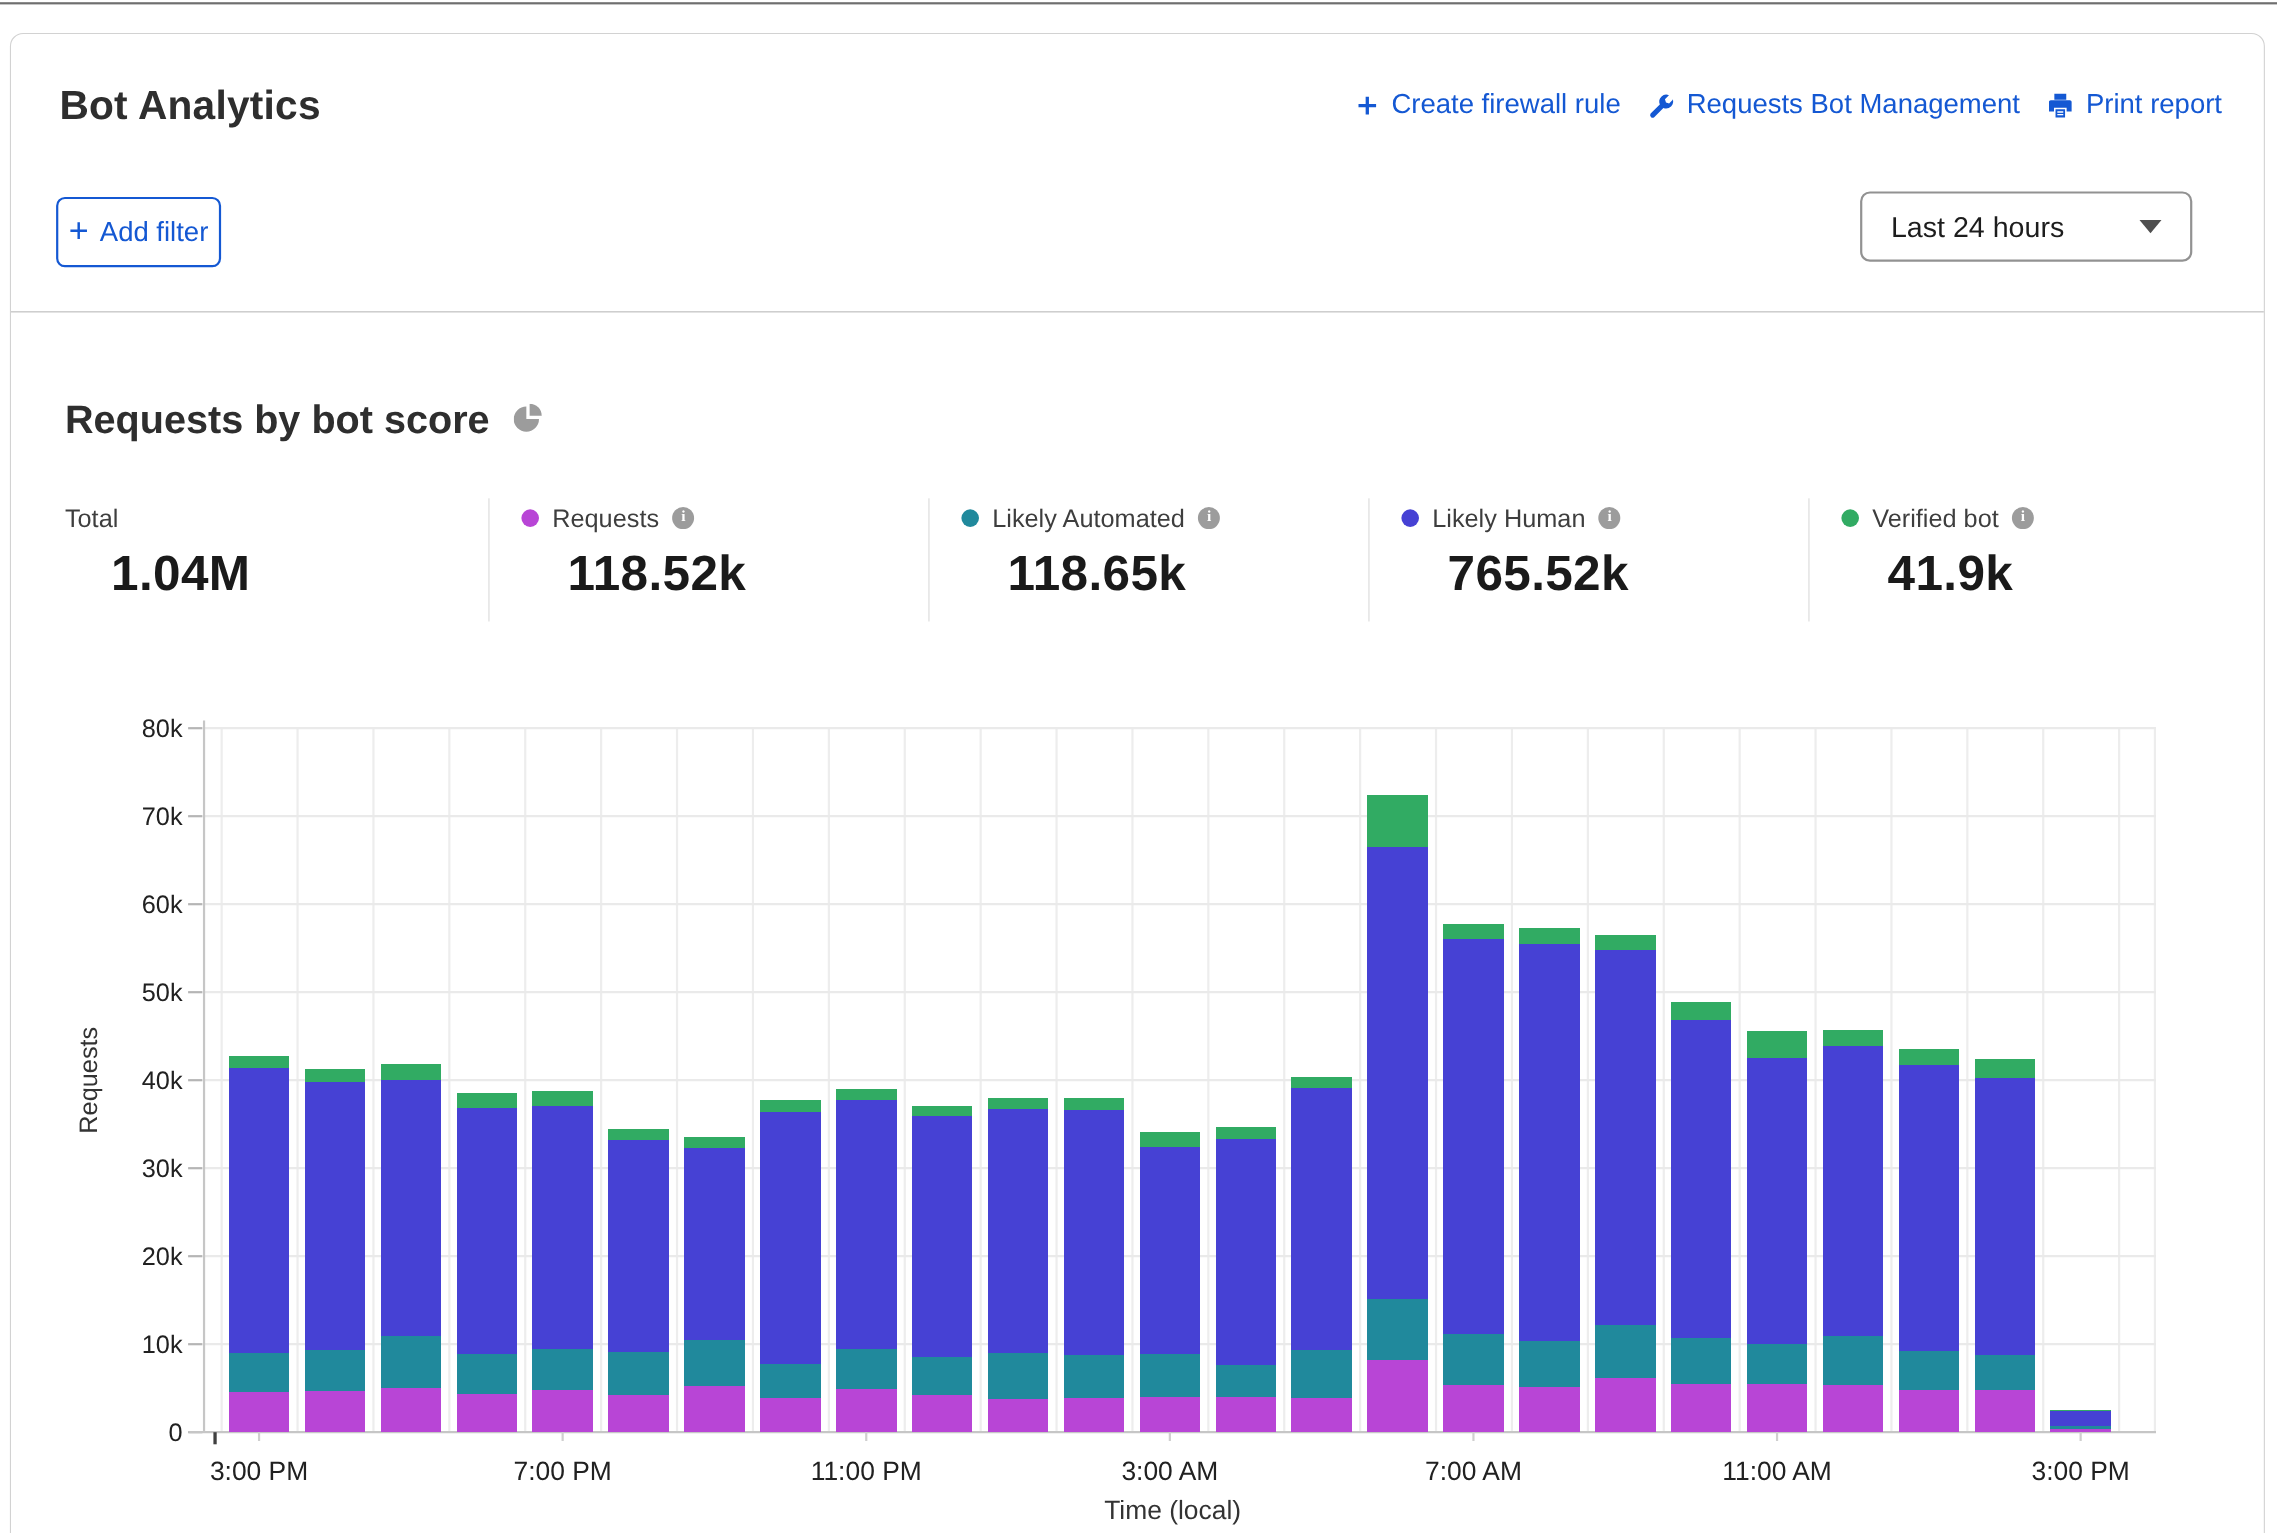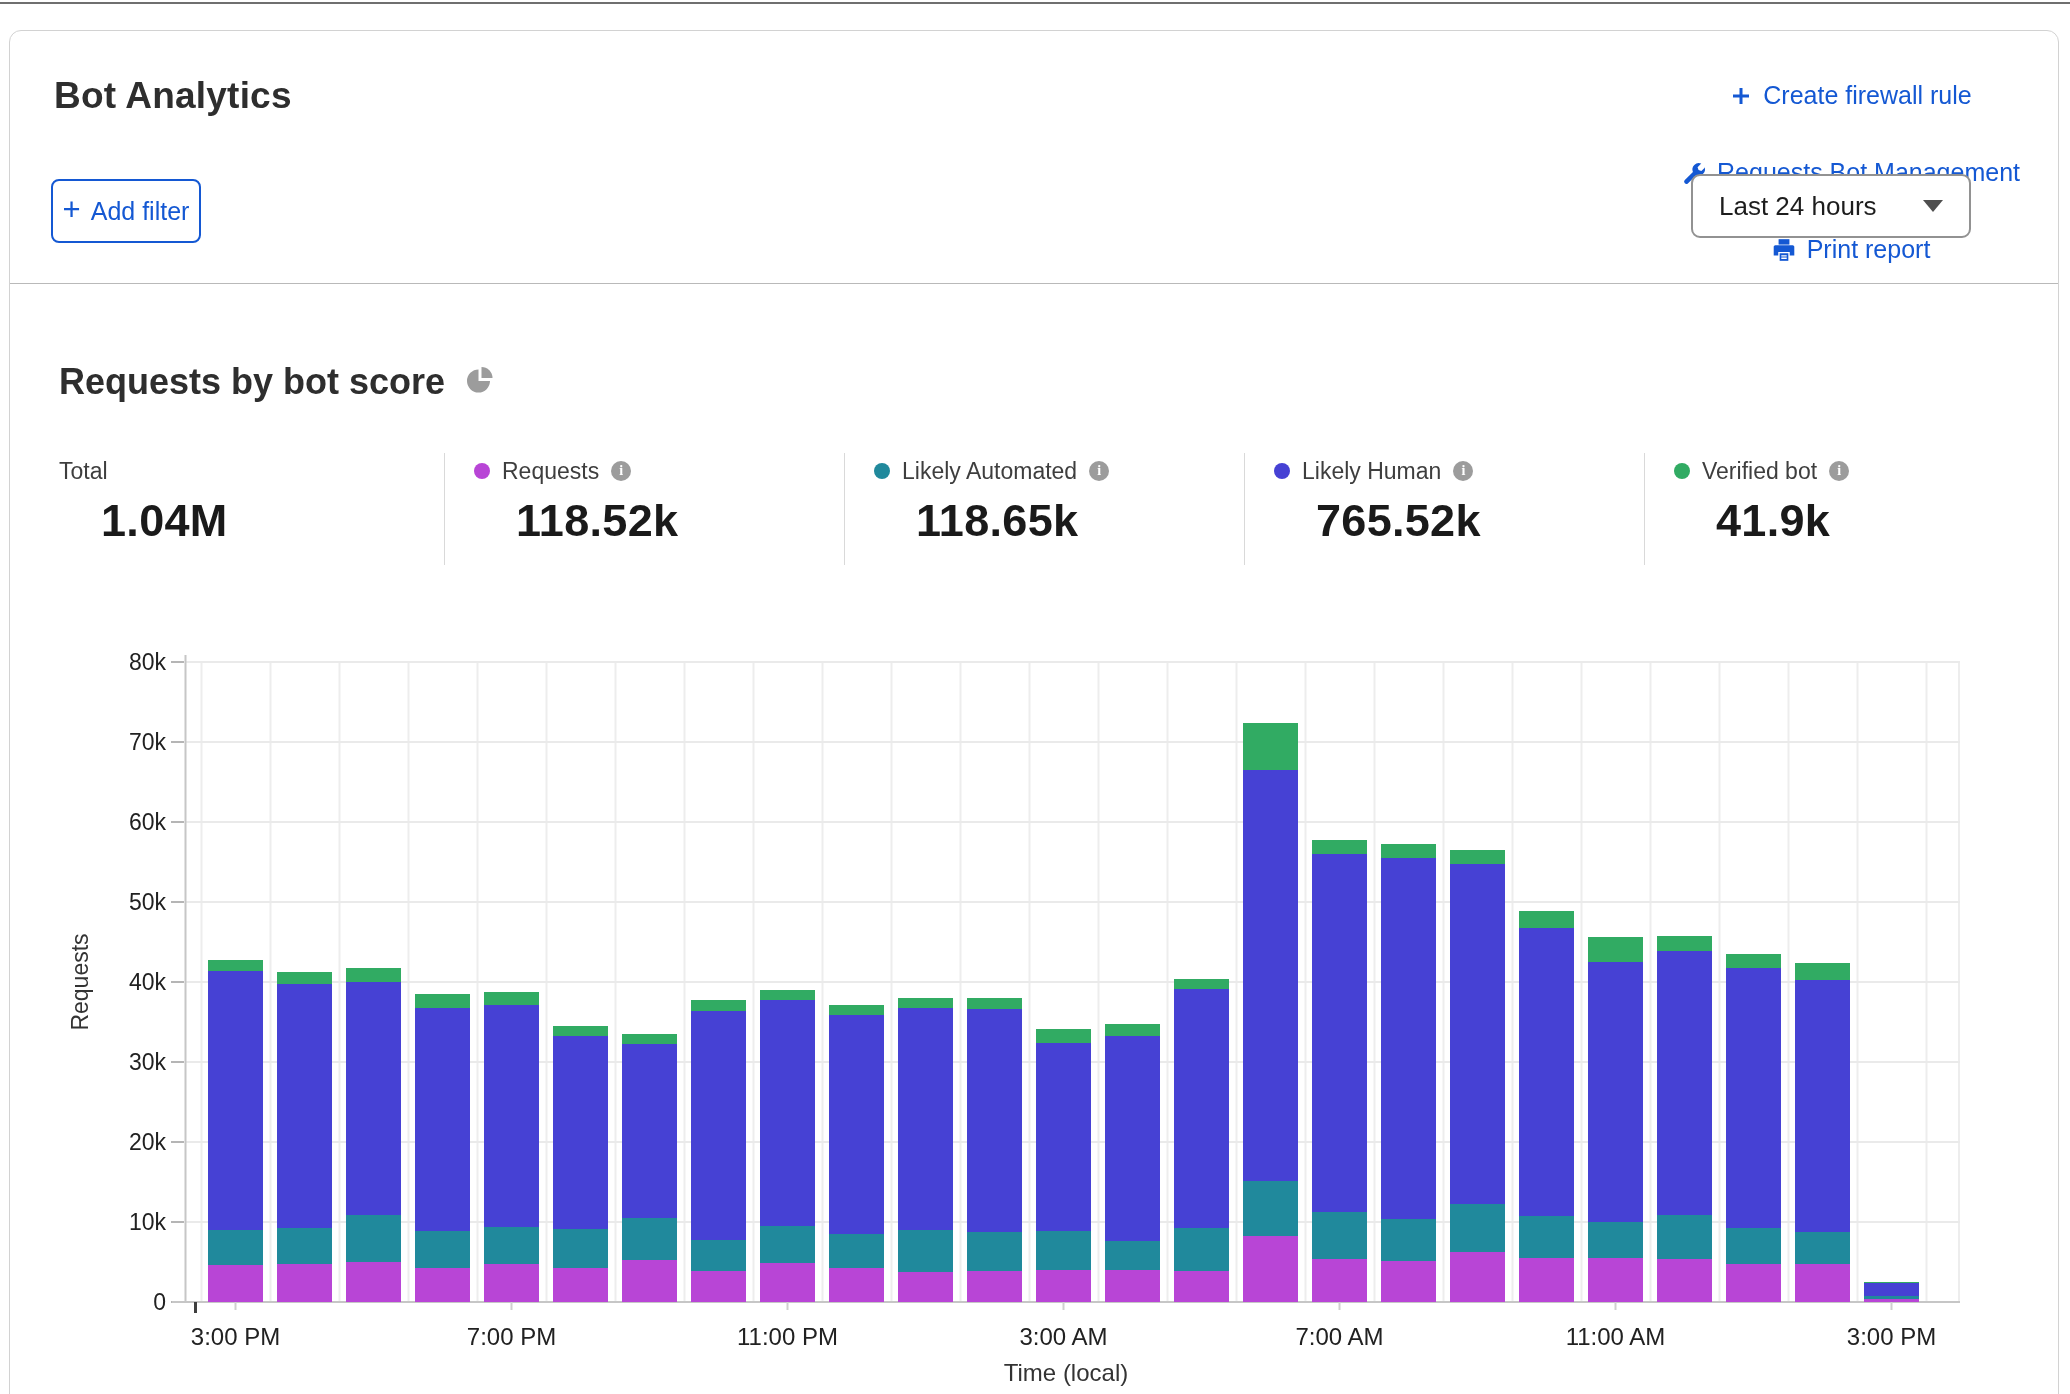--- a/index.html
+++ b/index.html
@@ -9,32 +9,32 @@
     -webkit-font-smoothing:antialiased;
   }
   .top-line{position:absolute;top:2px;left:0;width:100%;height:2px;background:#6f6f6f;}
   .card{
     position:absolute;left:9px;top:30px;width:2050px;height:1400px;
     border:1px solid #d2d2d2;border-radius:12px 12px 0 0;background:#fff;box-sizing:border-box;
   }
   
   .card-header{position:absolute;left:0;top:0;width:100%;height:252px;}
   .page-title{position:absolute;left:44px;top:44px;font-size:37px;font-weight:700;color:#2e2e2e;letter-spacing:.2px;}
-  .actions{position:absolute;right:38px;top:50px;display:flex;align-items:center;gap:48px;flex-direction:column;}
+  .actions{position:absolute;right:38px;top:50px;display:flex;align-items:center;gap:24px;}
   .action-link{display:flex;align-items:center;gap:10px;color:#1458d3;font-size:25px;cursor:pointer;white-space:nowrap;}
   .action-link svg{display:block;}
   .add-filter-btn{
     position:absolute;left:41px;top:148px;width:150px;height:64px;box-sizing:border-box;
     border:2px solid #1458d3;border-radius:8px;background:#fff;color:#1458d3;
     display:flex;align-items:center;justify-content:center;gap:10px;font-size:25px;cursor:pointer;
     font-family:"Liberation Sans", sans-serif;
   }
   .plus-glyph{font-size:31px;font-weight:400;line-height:1;margin-top:-3px;}
   .time-range{
-    position:absolute;left:1681px;top:143px;width:280px;height:64px;box-sizing:border-box;
+    position:absolute;left:1681px;top:143px;width:302px;height:64px;box-sizing:border-box;
     border:2px solid #929292;border-radius:9px;background:#fff;display:flex;align-items:center;
     padding:16px 26px;font-size:26px;color:#1d1d1d;cursor:pointer;justify-content:space-between;gap:31px;
   }
   .caret-down{width:0;height:0;border-left:10px solid transparent;border-right:10px solid transparent;border-top:12px solid #4f4f4f;}
   .header-divider{position:absolute;left:0;top:252px;width:100%;height:1px;background:#b9b9b9;}
   
   .section-heading{position:absolute;left:49px;top:330px;display:flex;align-items:center;gap:22px;}
   .section-title{font-size:36px;font-weight:700;color:#2e2e2e;}
   
   .stats{position:absolute;left:0;top:420px;width:100%;height:120px;}

